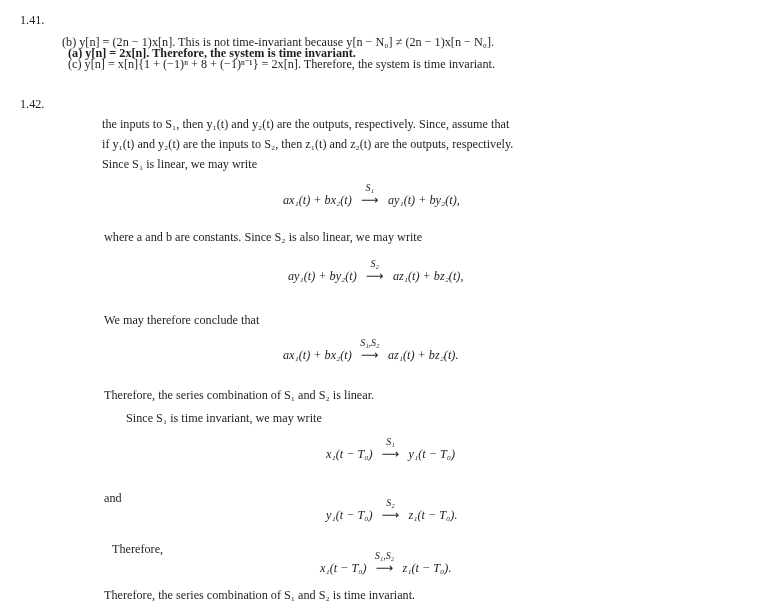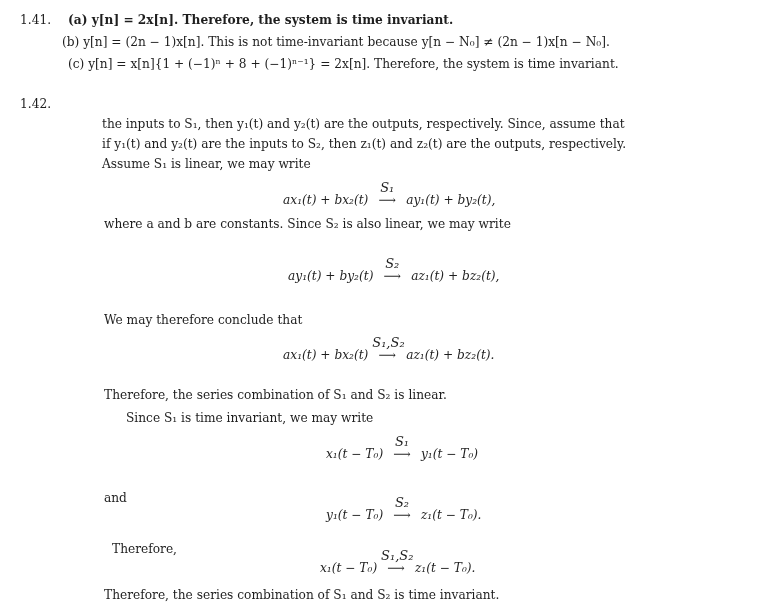--- a/index.html
+++ b/index.html
@@ -3,54 +3,54 @@
 <meta charset="utf-8">
 <style>
   html, body { margin: 0; padding: 0; }
   body {
     width: 783px; height: 610px; overflow: hidden;
     background: #ffffff;
     font-family: "DejaVu Serif", "Liberation Serif", serif;
     color: #1e1e1e;
     position: relative;
   }
-  .page { position: absolute; left: 0; top: 0; width: 783px; height: 610px; }
+  .page { position: absolute; left: 0; top: 0; width: 783px; height: 610px; font-family: Liberation Serif, serif; }
   .line { position: absolute; white-space: nowrap; font-size: 12.2px; line-height: 16px; }
   .num { position: absolute; font-size: 12.2px; line-height: 16px; }
   .eq { position: absolute; white-space: nowrap; font-size: 12.2px; line-height: 16px; font-style: italic; }
   .arrow-wrap { display: inline-block; position: relative; width: 30px; text-align: center; vertical-align: bottom; }
-  .arrow-label { position: absolute; left: 0; right: 0; top: -9px; font-size: 13px; font-style: italic; line-height: 10px; text-align: center; }
+  .arrow-label { position: absolute; left: 0; right: 0; top: -9px; font-size: 10px; font-style: italic; line-height: 10px; text-align: center; }
   .arrow { display: inline-block; font-style: normal; }
-  .bold { font-weight: bold; }
+  .bold { font-weight: bold; margin-top: 33px; }
 </style>
 </head>
 <body>
 
 <div class="page">
 
   <div class="num" style="left:20px; top:12px;">1.41.</div>
   <div class="line bold" style="left:68px; top:12px;">(a) y[n] = 2x[n]. Therefore, the system is time invariant.</div>
   <div class="line" style="left:56px; top:34px;margin-left:6px;">(b) y[n] = (2n − 1)x[n]. This is not time-invariant because y[n − N₀] ≠ (2n − 1)x[n − N₀].</div>
   <div class="line" style="left:68px; top:56px;">(c) y[n] = x[n]{1 + (−1)ⁿ + 8 + (−1)ⁿ⁻¹} = 2x[n]. Therefore, the system is time invariant.</div>
 
   <div class="num" style="left:20px; top:96px;">1.42.</div>
   <div class="line" style="left:102px; top:116px;">the inputs to S₁, then y₁(t) and y₂(t) are the outputs, respectively. Since, assume that</div>
   <div class="line" style="left:102px; top:136px;">if y₁(t) and y₂(t) are the inputs to S₂, then z₁(t) and z₂(t) are the outputs, respectively.</div>
-  <div class="line" style="left:102px; top:156px;">Assume S₁ is linear, we may write</div>
+  <div class="line" style="left:102px; top:156px;">Since S₁ is linear, we may write</div>
 
   <div class="eq" style="left:283px; top:192px;">
     <span>ax₁(t) + bx₂(t)</span>
     <span class="arrow-wrap">
       <span class="arrow-label">S₁</span>
       <span class="arrow">⟶</span>
     </span>
     <span>ay₁(t) + by₂(t),</span>
   </div>
 
-  <div class="line" style="left:104px; top:216px;">where a and b are constants. Since S₂ is also linear, we may write</div>
+  <div class="line" style="left:104px; top:229px;">where a and b are constants. Since S₂ is also linear, we may write</div>
 
   <div class="eq" style="left:288px; top:268px;">
     <span>ay₁(t) + by₂(t)</span>
     <span class="arrow-wrap">
       <span class="arrow-label">S₂</span>
       <span class="arrow">⟶</span>
     </span>
     <span>az₁(t) + bz₂(t),</span>
   </div>
 

